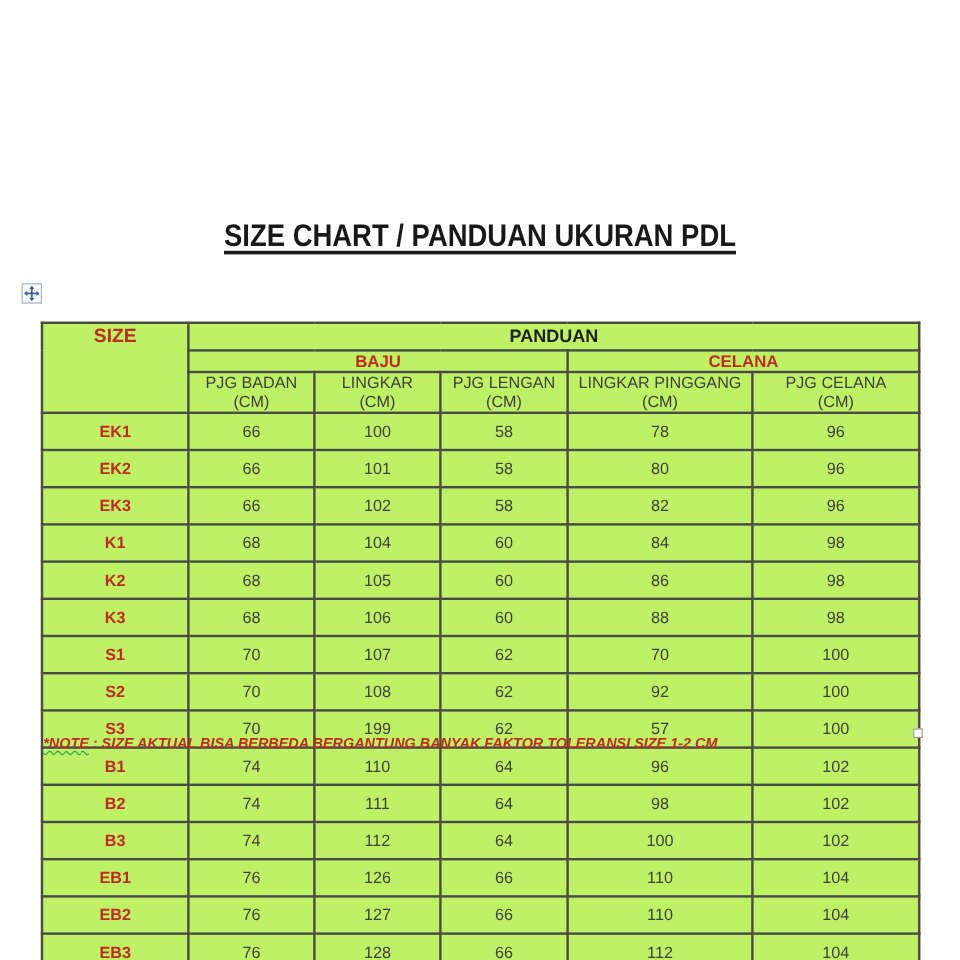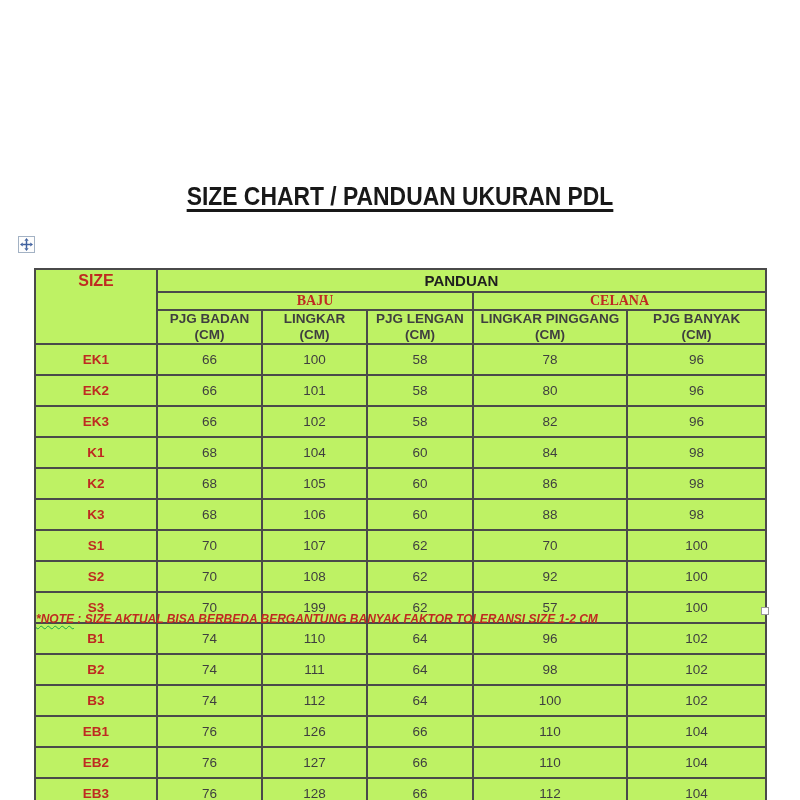--- a/index.html
+++ b/index.html
@@ -92,25 +92,24 @@
   }
   .panduan-head {
     color: #1f1f1f;
     font-weight: bold;
     font-size: 15px;
   }
   .group-head {
     color: #bf2a21;
     font-weight: bold;
     font-size: 14px;
-    font-family: Liberation Serif, serif;
   }
   .col-head {
     color: #3f3f3f;
-    font-weight: bold;
+    font-weight: normal;
     font-size: 13.5px;
     line-height: 16px;
   }
   td.size-label {
     color: #bf2a21;
     font-weight: bold;
     font-size: 13.5px;
   }
   td.val {
     color: #3f3f3f;
@@ -185,21 +184,21 @@
         </td>
         <td class="col-head">
           <div>PJG LENGAN</div>
           <div>(CM)</div>
         </td>
         <td class="col-head">
           <div>LINGKAR PINGGANG</div>
           <div>(CM)</div>
         </td>
         <td class="col-head">
-          <div>PJG BANYAK</div>
+          <div>PJG CELANA</div>
           <div>(CM)</div>
         </td>
       </tr>
     </thead>
     <tbody>
         <tr>
           <td class="size-label">EK1</td>
           <td class="val">66</td>
           <td class="val">100</td>
           <td class="val">58</td>

